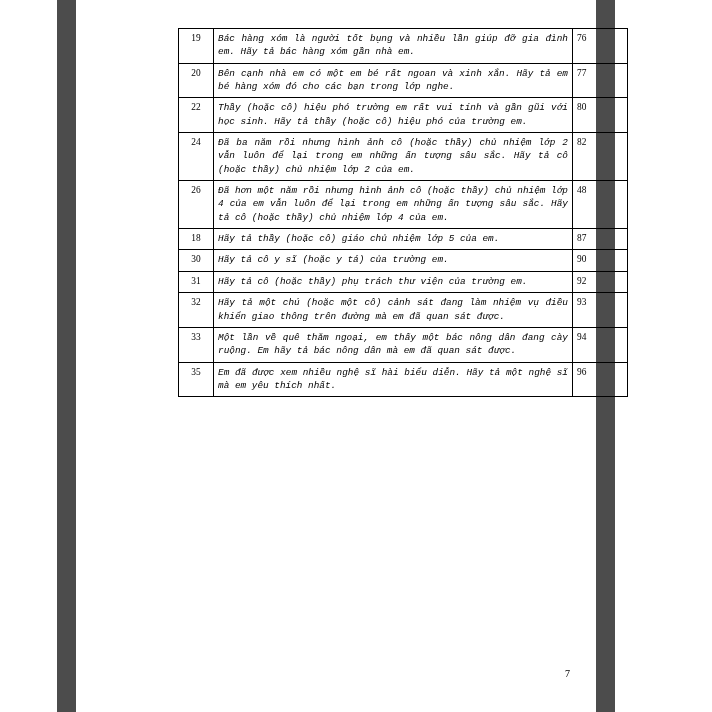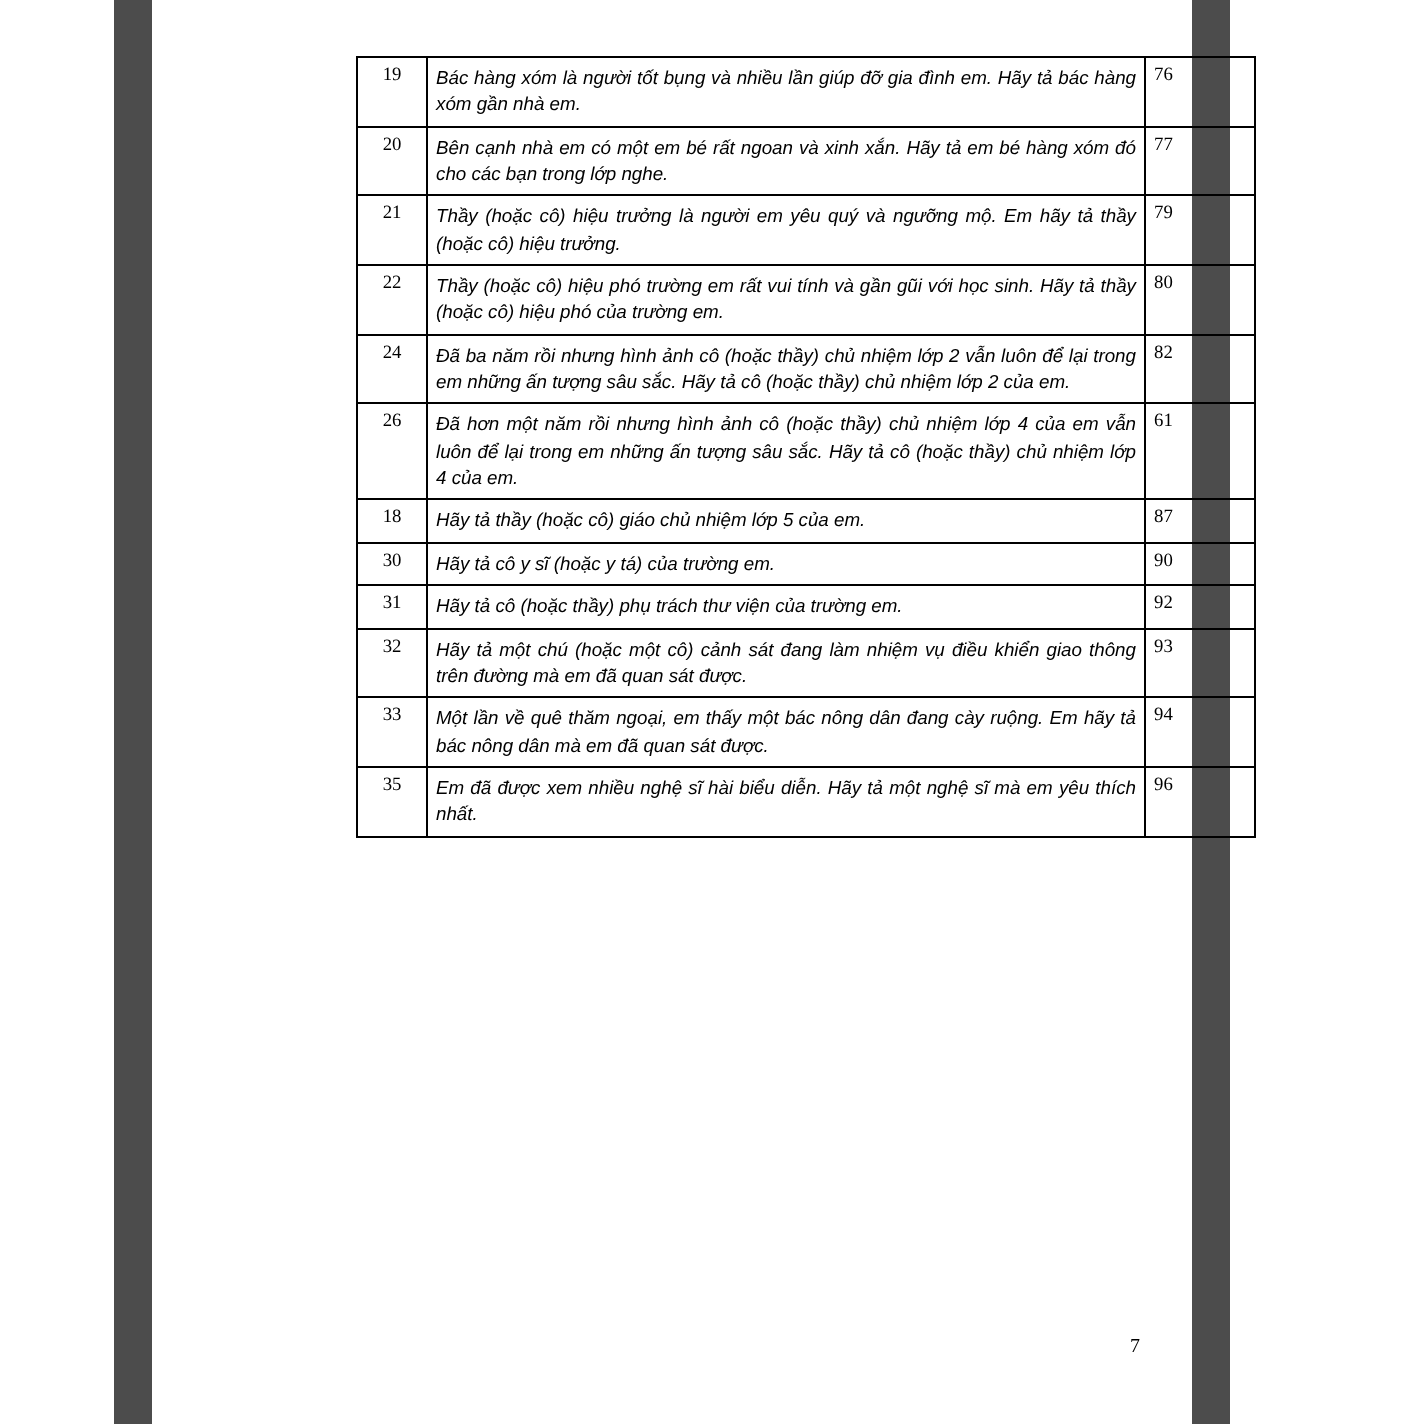--- a/index.html
+++ b/index.html
@@ -61,21 +61,21 @@
     width: 26px;
     text-align: center;
     font-family: "Liberation Serif", serif;
     font-style: normal;
     padding-top: 4px;
   }
   td.col-text {
     width: 350px;
     font-style: italic;
     text-align: justify;
-    font-family: Liberation Sans, sans-serif;
+    font-family: Liberation Mono, monospace;
   }
   td.col-page {
     width: 46px;
     font-style: normal;
     vertical-align: middle;
     font-family: "Liberation Serif", serif;
   }
   .row-tall td.col-num {
     vertical-align: top;
   }
@@ -103,38 +103,33 @@
           <td class="col-num">19</td>
           <td class="col-text">Bác hàng xóm là người tốt bụng và nhiều lần giúp đỡ gia đình em. Hãy tả bác hàng xóm gần nhà em.</td>
           <td class="col-page">76</td>
         </tr>
         <tr class="row-tall">
           <td class="col-num">20</td>
           <td class="col-text">Bên cạnh nhà em có một em bé rất ngoan và xinh xắn. Hãy tả em bé hàng xóm đó cho các bạn trong lớp nghe.</td>
           <td class="col-page">77</td>
         </tr>
         <tr class="row-tall">
-          <td class="col-num">21</td>
-          <td class="col-text">Thầy (hoặc cô) hiệu trưởng là người em yêu quý và ngưỡng mộ. Em hãy tả thầy (hoặc cô) hiệu trưởng.</td>
-          <td class="col-page">79</td>
-        </tr>
-        <tr class="row-tall">
           <td class="col-num">22</td>
           <td class="col-text">Thầy (hoặc cô) hiệu phó trường em rất vui tính và gần gũi với học sinh. Hãy tả thầy (hoặc cô) hiệu phó của trường em.</td>
           <td class="col-page">80</td>
         </tr>
         <tr class="row-tall">
           <td class="col-num">24</td>
           <td class="col-text">Đã ba năm rồi nhưng hình ảnh cô (hoặc thầy) chủ nhiệm lớp 2 vẫn luôn để lại trong em những ấn tượng sâu sắc. Hãy tả cô (hoặc thầy) chủ nhiệm lớp 2 của em.</td>
           <td class="col-page">82</td>
         </tr>
         <tr class="row-tall">
           <td class="col-num">26</td>
           <td class="col-text">Đã hơn một năm rồi nhưng hình ảnh cô (hoặc thầy) chủ nhiệm lớp 4 của em vẫn luôn để lại trong em những ấn tượng sâu sắc. Hãy tả cô (hoặc thầy) chủ nhiệm lớp 4 của em.</td>
-          <td class="col-page">61</td>
+          <td class="col-page">48</td>
         </tr>
         <tr>
           <td class="col-num">18</td>
           <td class="col-text">Hãy tả thầy (hoặc cô) giáo chủ nhiệm lớp 5 của em.</td>
           <td class="col-page">87</td>
         </tr>
         <tr>
           <td class="col-num">30</td>
           <td class="col-text">Hãy tả cô y sĩ (hoặc y tá) của trường em.</td>
           <td class="col-page">90</td>

